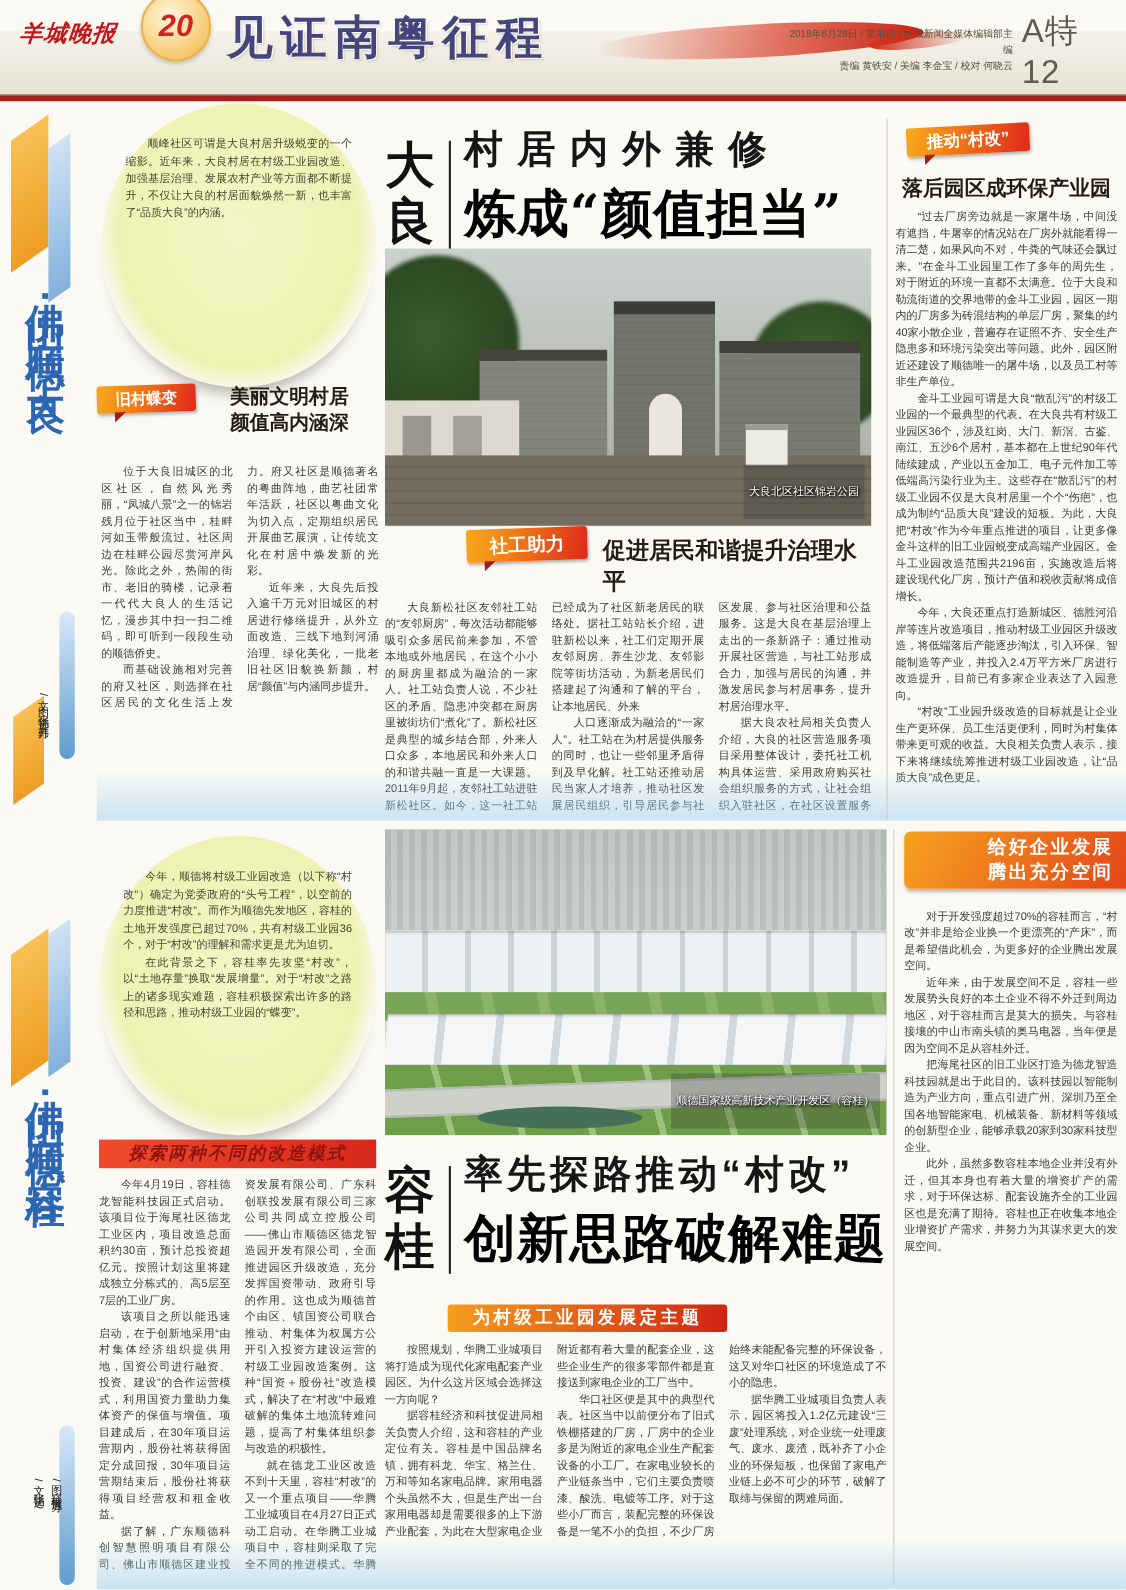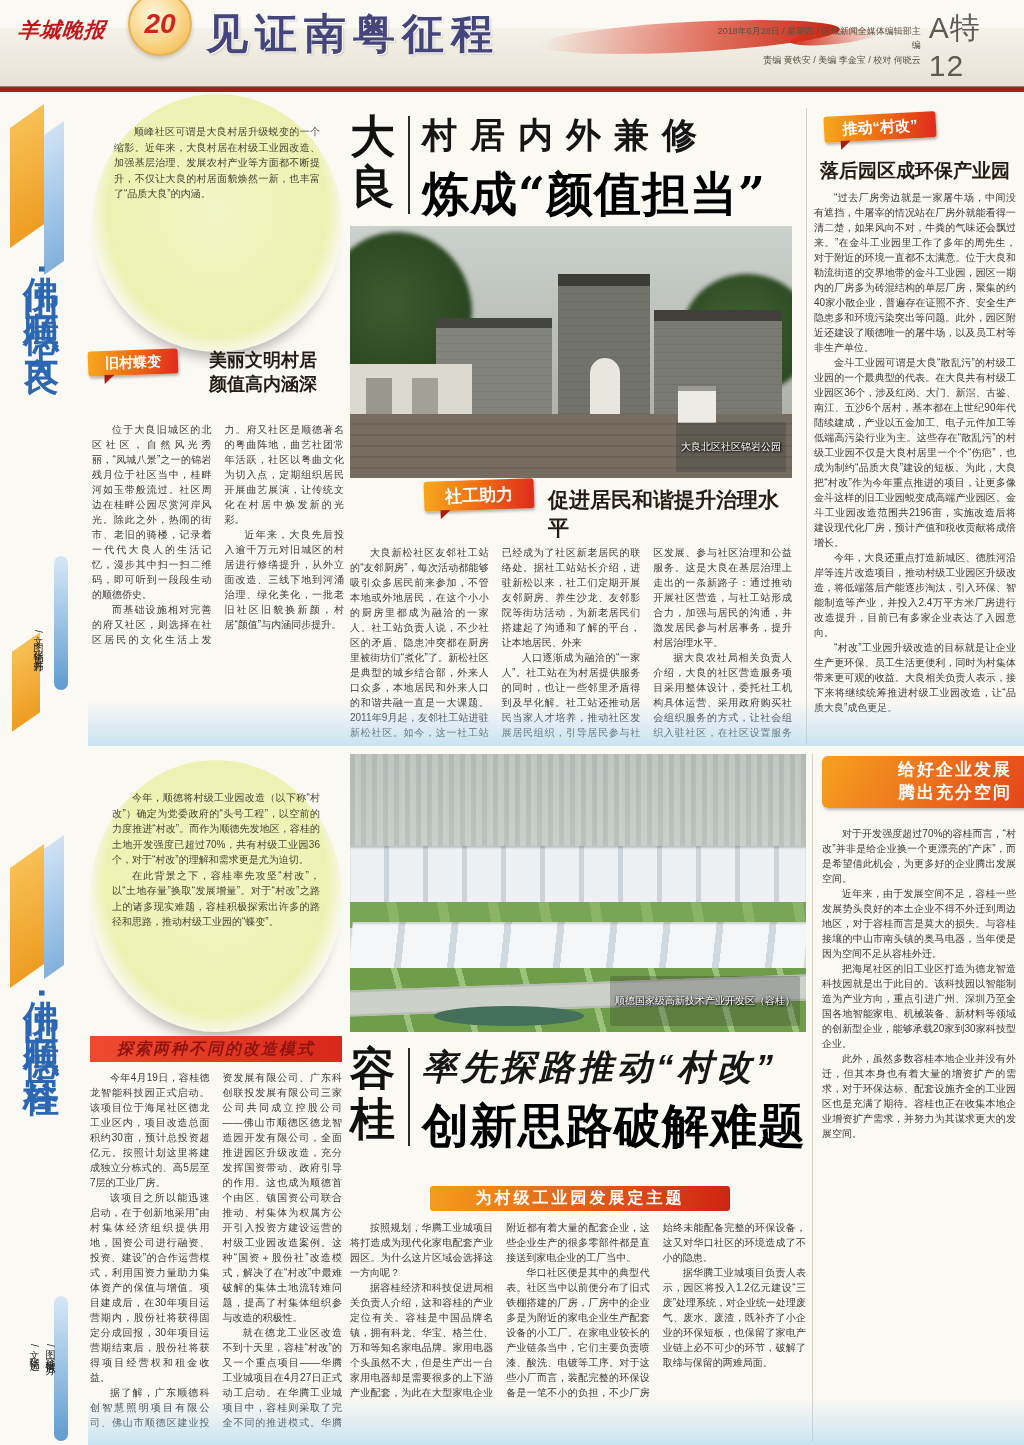--- a/index.html
+++ b/index.html
@@ -20,21 +20,21 @@
   
   .stripe{position:absolute;transform:skewY(-35deg);}
   .st-or{background:linear-gradient(180deg,#f7c055,#ee9d22);}
   .st-bl{background:linear-gradient(180deg,#cfe2f4,#82b1dd);}
   .region{writing-mode:vertical-lr;font-weight:800;color:#2b67b3;font-size:36px;letter-spacing:8px;}
   .credit{writing-mode:vertical-lr;font-size:10px;color:#222;letter-spacing:2px;line-height:1.6;white-space:pre-line;}
   .bluebar{width:14px;border-radius:7px;background:linear-gradient(180deg,#d7e8f7,#5f9ccf);}
   
   .blob{border-radius:50%;background:radial-gradient(ellipse at 50% 45%,#f3f6c6 0%,#edf2b2 62%,rgba(237,242,178,0) 73%);box-shadow:0 16px 12px -10px rgba(60,60,60,.35);padding:30px 22px;box-sizing:border-box;z-index:2;}
   .blob p{margin:0;font-size:10px;line-height:1.55;color:#45452f;text-align:justify;text-indent:2em;}
-  .hgroup{display:flex;align-items:flex-start;z-index:2;}
+  .hgroup{display:flex;align-items:flex-end;z-index:2;}
   .kicker{width:52px;font-size:45px;line-height:1.12;font-weight:800;color:#111;}
   .hdiv{width:0;border-left:2px solid #2b2b2b;height:98px;margin:4px 12px 0 6px;}
   .hl1{font-size:35px;font-weight:700;color:#161616;letter-spacing:13px;white-space:nowrap;}
   .hl2{font-size:47px;font-weight:900;color:#000;letter-spacing:1px;margin-top:4px;white-space:nowrap;font-family:"DejaVu Serif","Liberation Serif",serif;}
   .ribbon{position:absolute;background:linear-gradient(100deg,#f7a41d 5%,#ef7414 45%,#e0301c 95%);color:#fff;font-weight:800;display:flex;align-items:center;justify-content:center;border-radius:3px;box-shadow:1px 2px 3px rgba(0,0,0,.3);z-index:2;}
   .ribbon::after{content:'';position:absolute;left:16px;bottom:-8px;width:0;height:0;border-top:9px solid #a81d0a;border-right:10px solid transparent;}
   .sec-title{position:absolute;font-weight:800;color:#241c12;text-align:center;z-index:2;}
   .bodytext{position:absolute;overflow:hidden;z-index:1;}
   .bodytext p{margin:0;font-size:10px;line-height:1.5;color:#3a3a3a;text-align:justify;text-indent:2em;}
   .cols2{column-count:2;column-gap:13px;}
@@ -187,26 +187,26 @@
   <div class="lawn"></div>
   <div class="road"></div>
   <div class="pond"></div>
   <div class="caption">顺德国家级高新技术产业开发区（容桂）</div>
 </div>
 
 <div class="abs hgroup" style="left:350px;top:1044px;width:460px;">
   <div class="kicker">容桂</div>
   <div class="hdiv"></div>
   <div>
-    <div class="hl1" style="letter-spacing:4px;font-style:italic;">率先探路推动“村改”</div>
+    <div class="hl1" style="letter-spacing:4px;">率先探路推动“村改”</div>
     <div class="hl2">创新思路破解难题</div>
   </div>
 </div>
 
-<div class="abs orangebar" style="left:430px;top:1186px;width:300px;height:25px;">为村级工业园发展定主题</div>
+<div class="abs orangebar" style="left:407px;top:1186px;width:254px;height:25px;">为村级工业园发展定主题</div>
 <div class="bodytext cols3" style="left:350px;top:1220px;width:456px;height:220px;">
     <p>按照规划，华腾工业城项目将打造成为现代化家电配套产业园区。为什么这片区域会选择这一方向呢？</p>
     <p>据容桂经济和科技促进局相关负责人介绍，这和容桂的产业定位有关。容桂是中国品牌名镇，拥有科龙、华宝、格兰仕、万和等知名家电品牌。家用电器个头虽然不大，但是生产出一台家用电器却是需要很多的上下游产业配套，为此在大型家电企业附近都有着大量的配套企业，这些企业生产的很多零部件都是直接送到家电企业的工厂当中。</p>
     <p>华口社区便是其中的典型代表。社区当中以前便分布了旧式铁棚搭建的厂房，厂房中的企业多是为附近的家电企业生产配套设备的小工厂。在家电业较长的产业链条当中，它们主要负责喷漆、酸洗、电镀等工序。对于这些小厂而言，装配完整的环保设备是一笔不小的负担，不少厂房始终未能配备完整的环保设备，这又对华口社区的环境造成了不小的隐患。</p>
     <p>据华腾工业城项目负责人表示，园区将投入1.2亿元建设“三废”处理系统，对企业统一处理废气、废水、废渣，既补齐了小企业的环保短板，也保留了家电产业链上必不可少的环节，破解了取缔与保留的两难局面。</p>
   </div>
 
 <div class="vrule" style="left:812px;top:754px;height:688px;"></div>
 <div class="abs sp-banner" style="left:822px;top:756px;width:194px;height:52px;padding-left:36px;">
   <div>给好企业发展</div>

